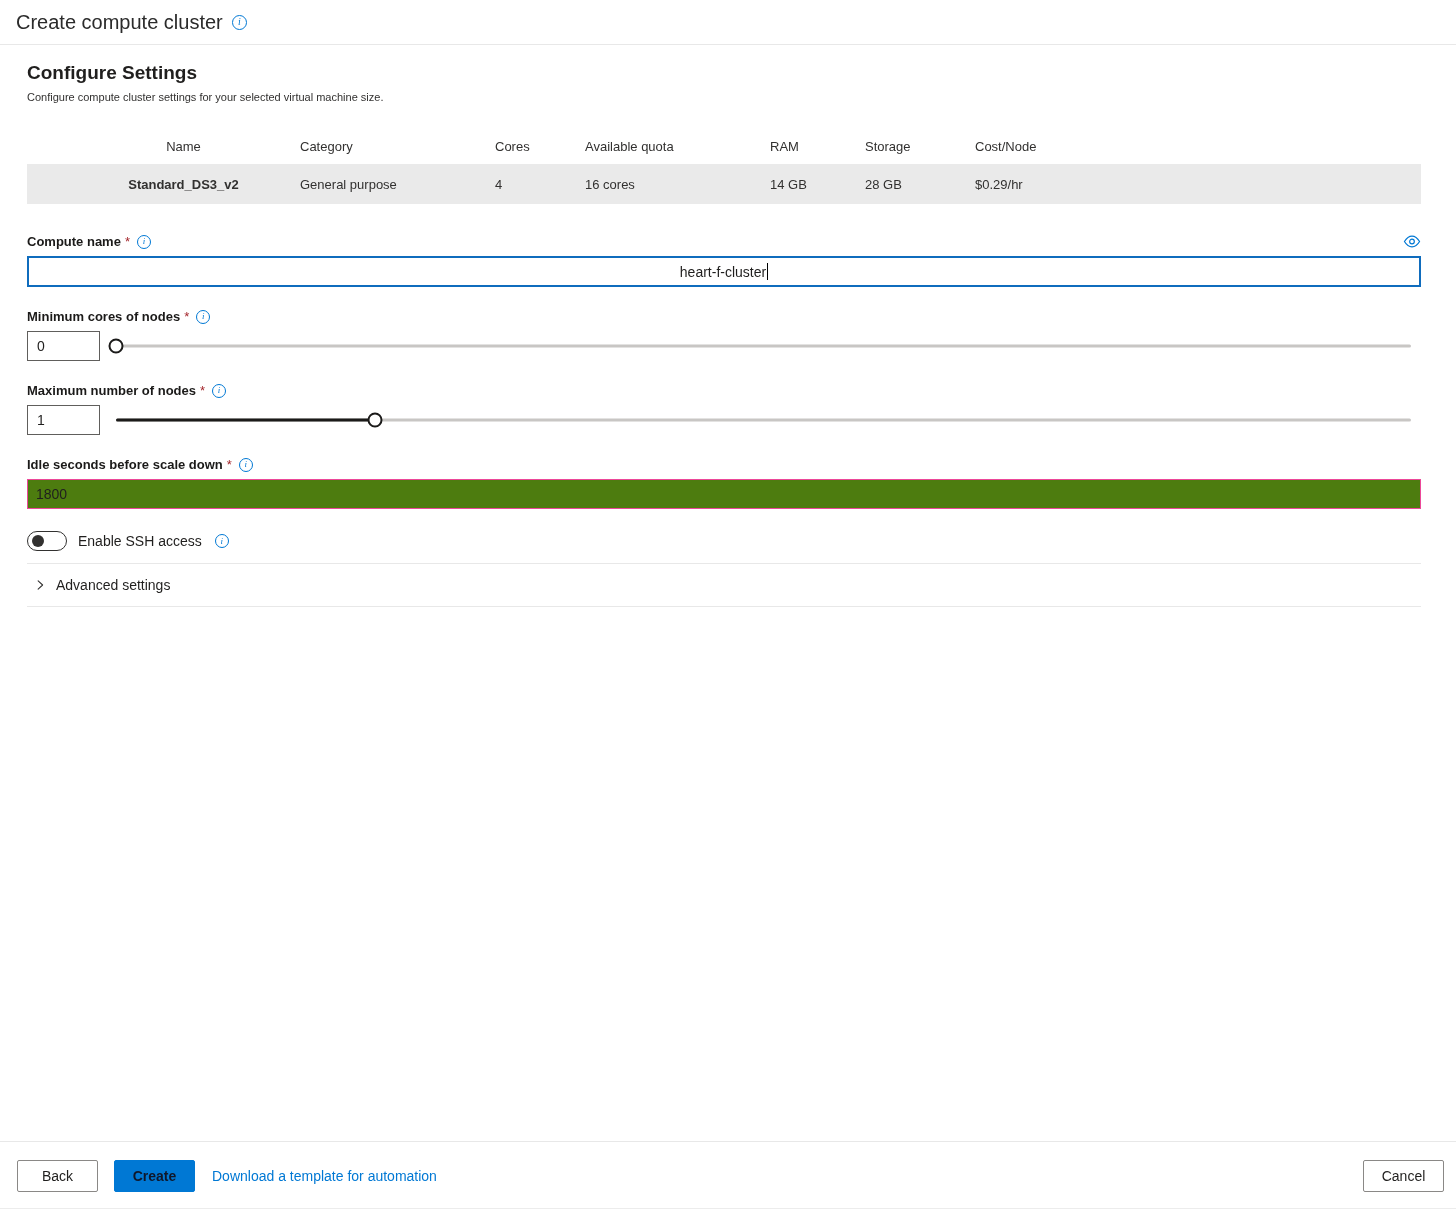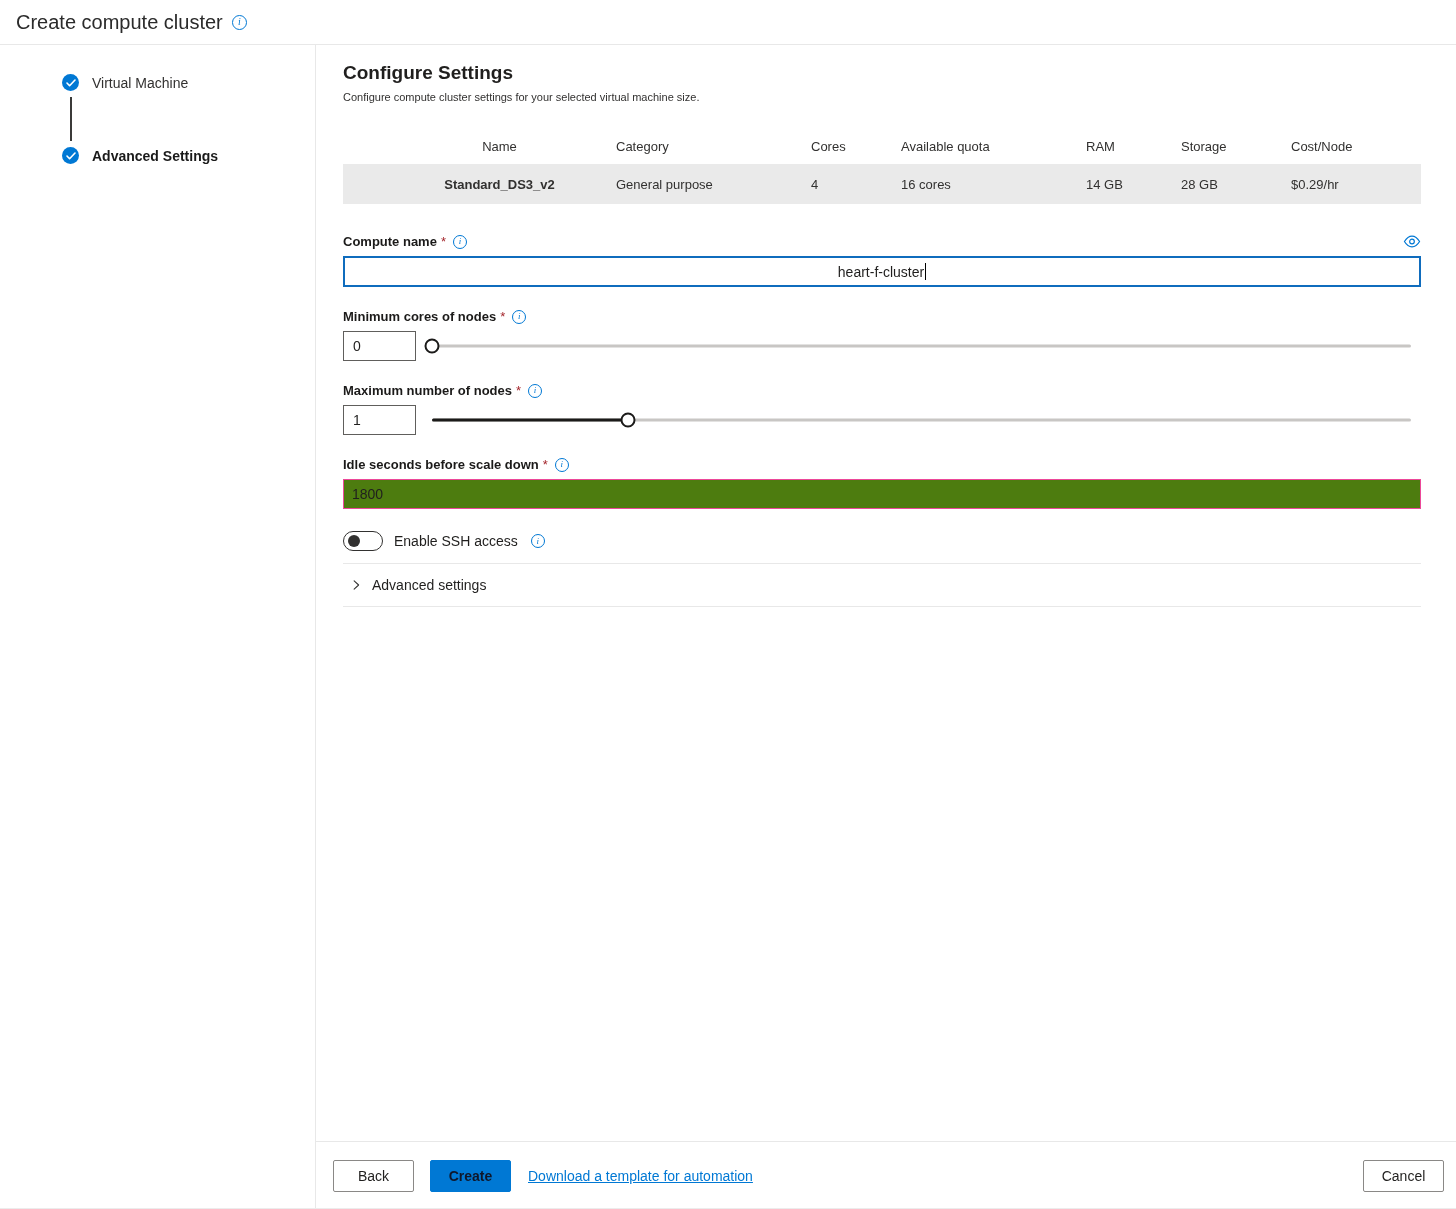--- a/index.html
+++ b/index.html
@@ -71,53 +71,34 @@
   .divider-after-toggle { margin-top: 12px; }
 
   .advanced-row { display: flex; align-items: center; gap: 10px; padding: 13px 0 13px 7px; font-size: 14px; color: #201f1e; cursor: pointer; }
   .chevron-right-icon { display: flex; align-items: center; }
 
   
   .footer { position: absolute; left: 0; right: 0; bottom: 0; height: 68px; border-top: 1px solid #e8e8e8; display: flex; align-items: center; padding: 0 12px 0 17px; background: #fff; }
   .btn { height: 32px; min-width: 81px; padding: 0 16px; font-size: 14px; font-family: inherit; border: 1px solid #8a8886; border-radius: 2px; background: #fff; color: #201f1e; cursor: pointer; }
   .btn.primary { background: #0078d4; border-color: #0078d4; color: #0f172a; font-weight: 600; margin-left: 16px; }
   .btn.cancel { margin-left: auto; }
-  .footer-link { margin-left: 17px; color: #0078d4; font-size: 14px; text-decoration: underline; cursor: pointer; }
+  .footer-link { margin-left: 17px; color: #0078d4; font-size: 14px; cursor: pointer; }
 </style>
 </head>
 <body>
 
 <div class="app">
 
   <div class="top-header">
     <span class="page-title">Create compute cluster</span>
     <span class="info-icon">i</span>
   </div>
 
   <div class="body-row">
 
-    <div class="sidebar">
-      <div class="step">
-        <span class="step-circle">
-          <svg width="10" height="8" viewBox="0 0 10 8">
-              <path d="M1 4l2.6 2.7L9 1" fill="none" stroke="#fff" stroke-width="1.6" stroke-linecap="round" stroke-linejoin="round"></path>
-            </svg>
-        </span>
-        <span class="step-label">Virtual Machine</span>
-      </div>
-      <div class="step-connector"></div>
-      <div class="step active">
-        <span class="step-circle">
-          <svg width="10" height="8" viewBox="0 0 10 8">
-              <path d="M1 4l2.6 2.7L9 1" fill="none" stroke="#fff" stroke-width="1.6" stroke-linecap="round" stroke-linejoin="round"></path>
-            </svg>
-        </span>
-        <span class="step-label">Advanced Settings</span>
-      </div>
-    </div>
 
     <div class="main">
       <div class="main-content">
         <div class="section-title">Configure Settings</div>
         <div class="section-subtitle">Configure compute cluster settings for your selected virtual machine size.</div>
 
         <table class="vm-table">
           <colgroup>
             <col class="c-name">
               <col class="c-category">

